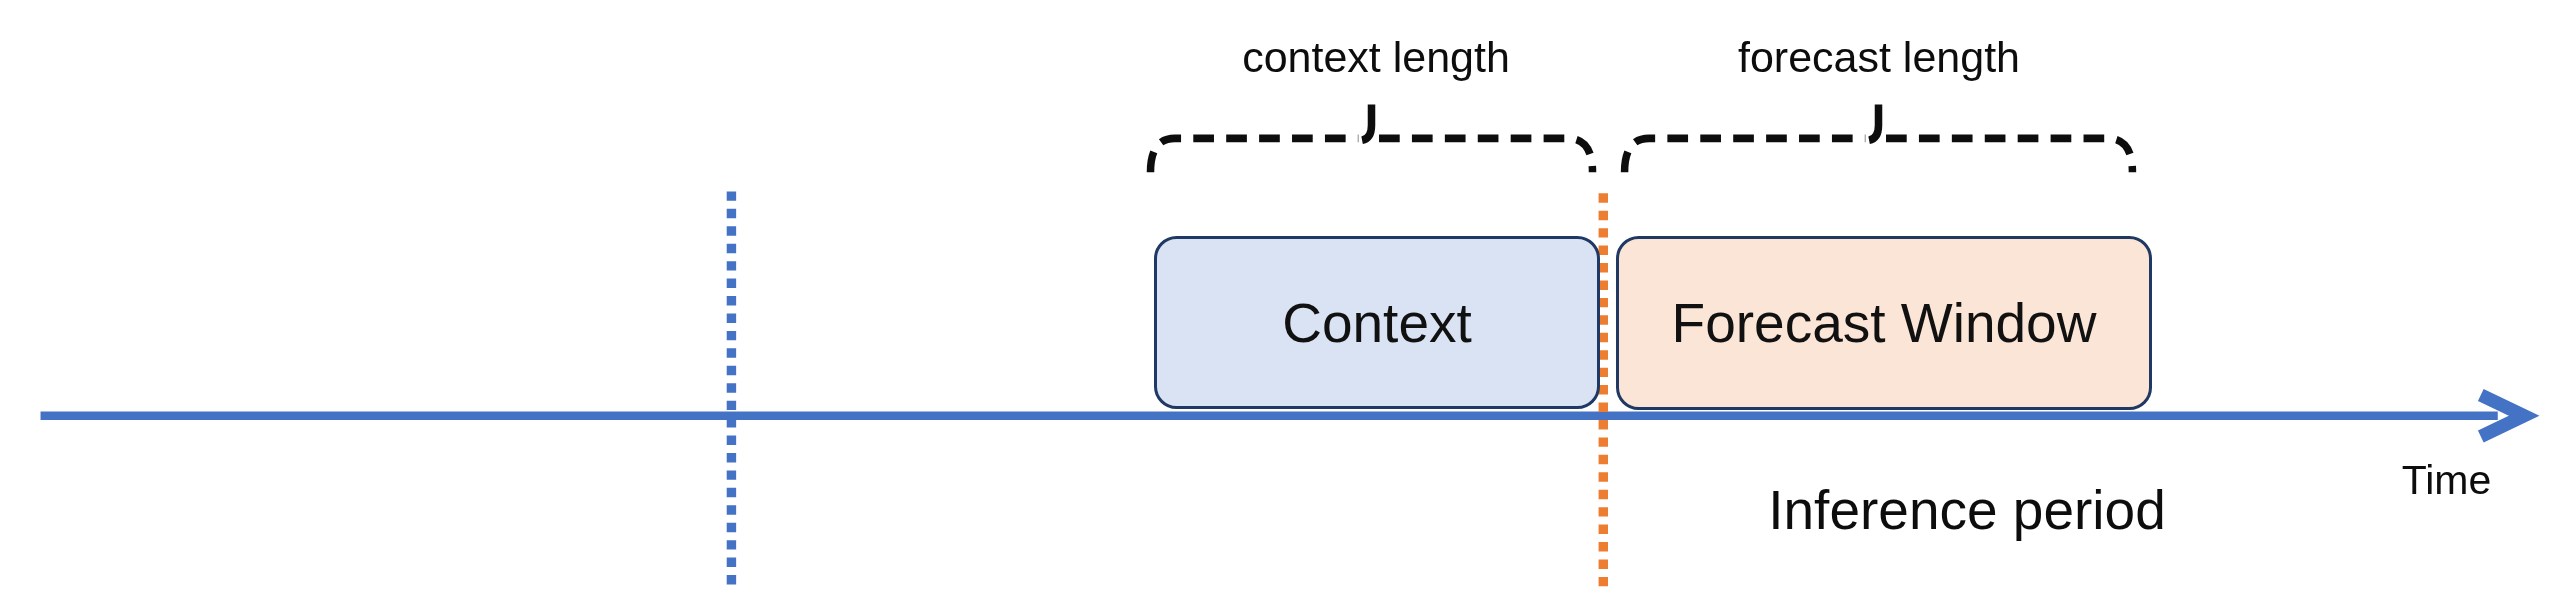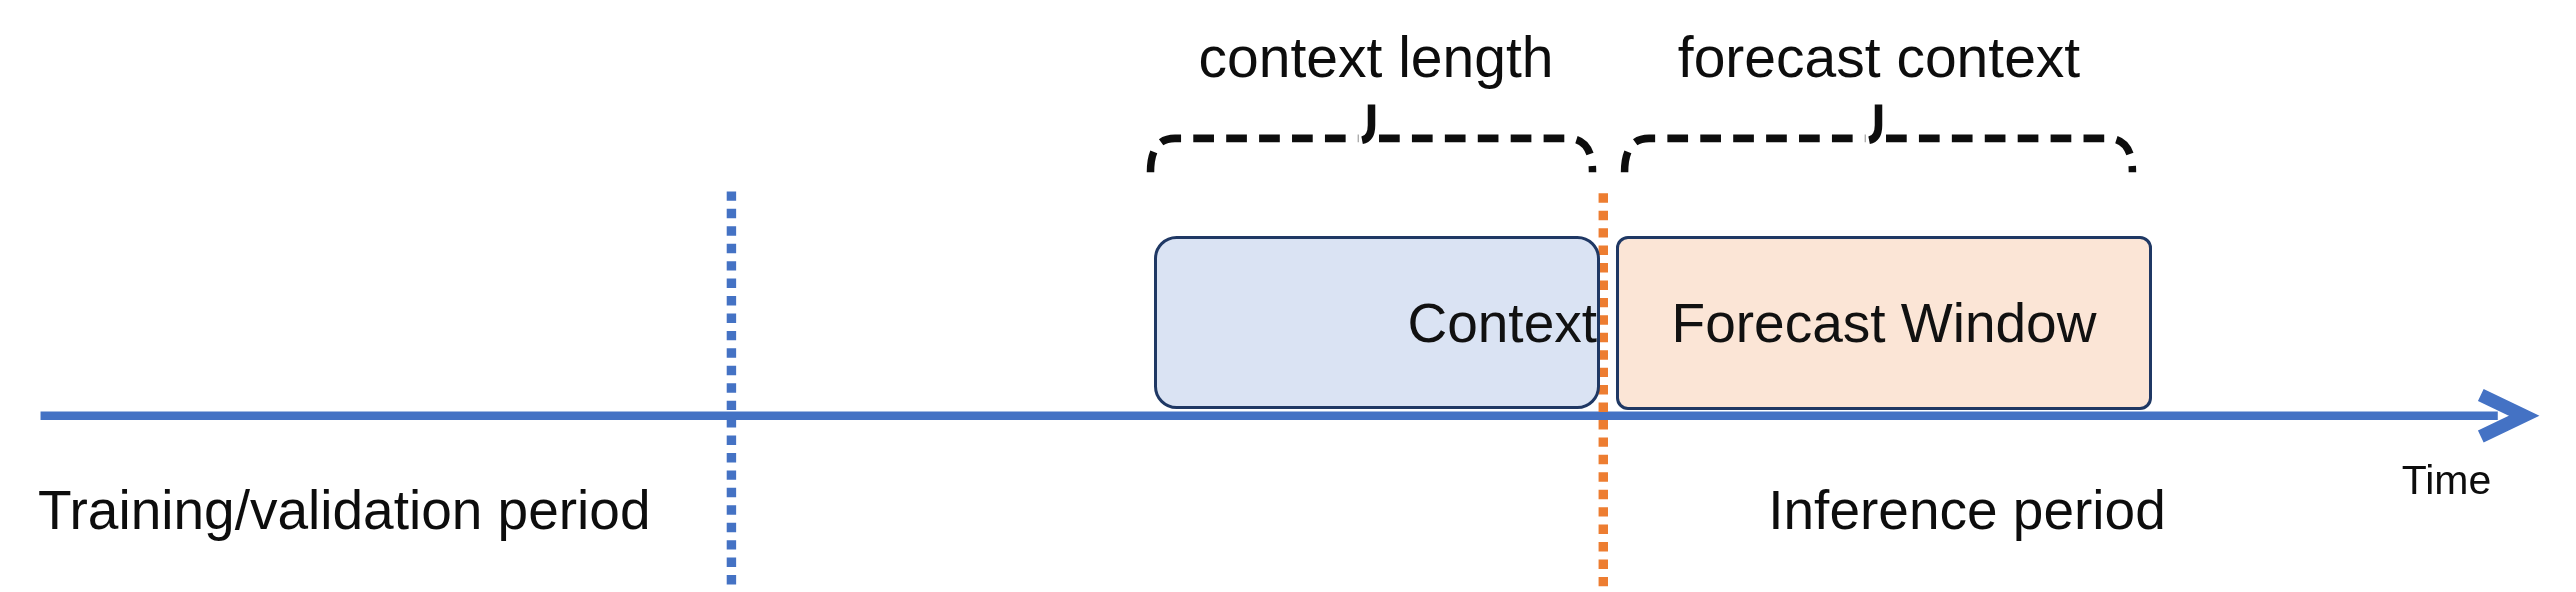--- a/index.html
+++ b/index.html
@@ -60,21 +60,21 @@
     stroke: var(--ink, #0D0D0D);
     stroke-width: 8;
     fill: none;
     stroke-linecap: butt;
   }
   .top-label {
     position: absolute;
     top: 26px;
     width: 566px;
     height: 66px;
-    font-size: 57px;
+    font-size: 43px;
     line-height: 62px;
     color: var(--ink, #0D0D0D);
     text-align: center;
     white-space: nowrap;
   }
   .box {
     position: absolute;
     top: 236px;
     box-sizing: border-box;
     border: 3.8px solid var(--box_border, #1F3864);
@@ -86,28 +86,26 @@
   .box .box-label {
     font-size: 55px;
     color: #111111;
     white-space: nowrap;
   }
   .context-box {
     left: 1154px;
     width: 446px;
     height: 173px;
     background: var(--context_fill, #DAE3F3);
-    justify-content: flex-end;
   }
   .forecast-box {
     left: 1616px;
     width: 536px;
     height: 174px;
     background: var(--forecast_fill, #FBE5D6);
-    border-radius: 12px;
   }
   .period-label {
     position: absolute;
     top: 477px;
     height: 70px;
     font-size: 55px;
     line-height: 66px;
     color: var(--ink, #0D0D0D);
     white-space: nowrap;
   }
@@ -133,41 +131,40 @@
 
   <svg class="lines-layer" viewBox="0 0 2733 629" xmlns="http://www.w3.org/2000/svg" aria-hidden="true">
     <line class="timeline-shaft" x1="43" y1="441" x2="2650" y2="441"></line>
     <path class="timeline-head" d="M 2632 419 L 2678 441 L 2632 463"></path>
     <line class="sep-blue" x1="776" y1="203" x2="776" y2="632"></line>
     <line class="sep-orange" x1="1701" y1="205" x2="1701" y2="632"></line>
   </svg>
 
   <div class="top-label" style="left:1093px">context length</div>
 
-  <div class="top-label" style="left:1596px">forecast context</div>
+  <div class="top-label" style="left:1596px">forecast length</div>
 
   <svg class="brace" style="left:1146px; top:97px" width="451" height="79" viewBox="0 0 478 84" xmlns="http://www.w3.org/2000/svg" aria-hidden="true">
     <path class="dashes" d="M 4 80 Q 4 44 30 44 L 225 44 M 247 44 L 448 44 Q 474 44 474 80"></path>
     <path class="tick" d="M 229 46 Q 239 44 239 30 L 239 8"></path>
   </svg>
 
   <svg class="brace" style="left:1620px; top:97px" width="517" height="79" viewBox="0 0 548 84" xmlns="http://www.w3.org/2000/svg" aria-hidden="true">
     <path class="dashes" d="M 4 80 Q 4 44 30 44 L 260 44 M 282 44 L 518 44 Q 544 44 544 80"></path>
     <path class="tick" d="M 264 46 Q 274 44 274 30 L 274 8"></path>
   </svg>
 
   <div class="box context-box">
     <span class="box-label">Context</span>
   </div>
 
   <div class="box forecast-box">
     <span class="box-label">Forecast Window</span>
   </div>
 
-  <div class="period-label period-training">Training/validation period</div>
 
 
   <div class="period-label period-inference">Inference period</div>
 
   <div class="time-label">Time</div>
 
 </div>
 
 
 </body></html>

